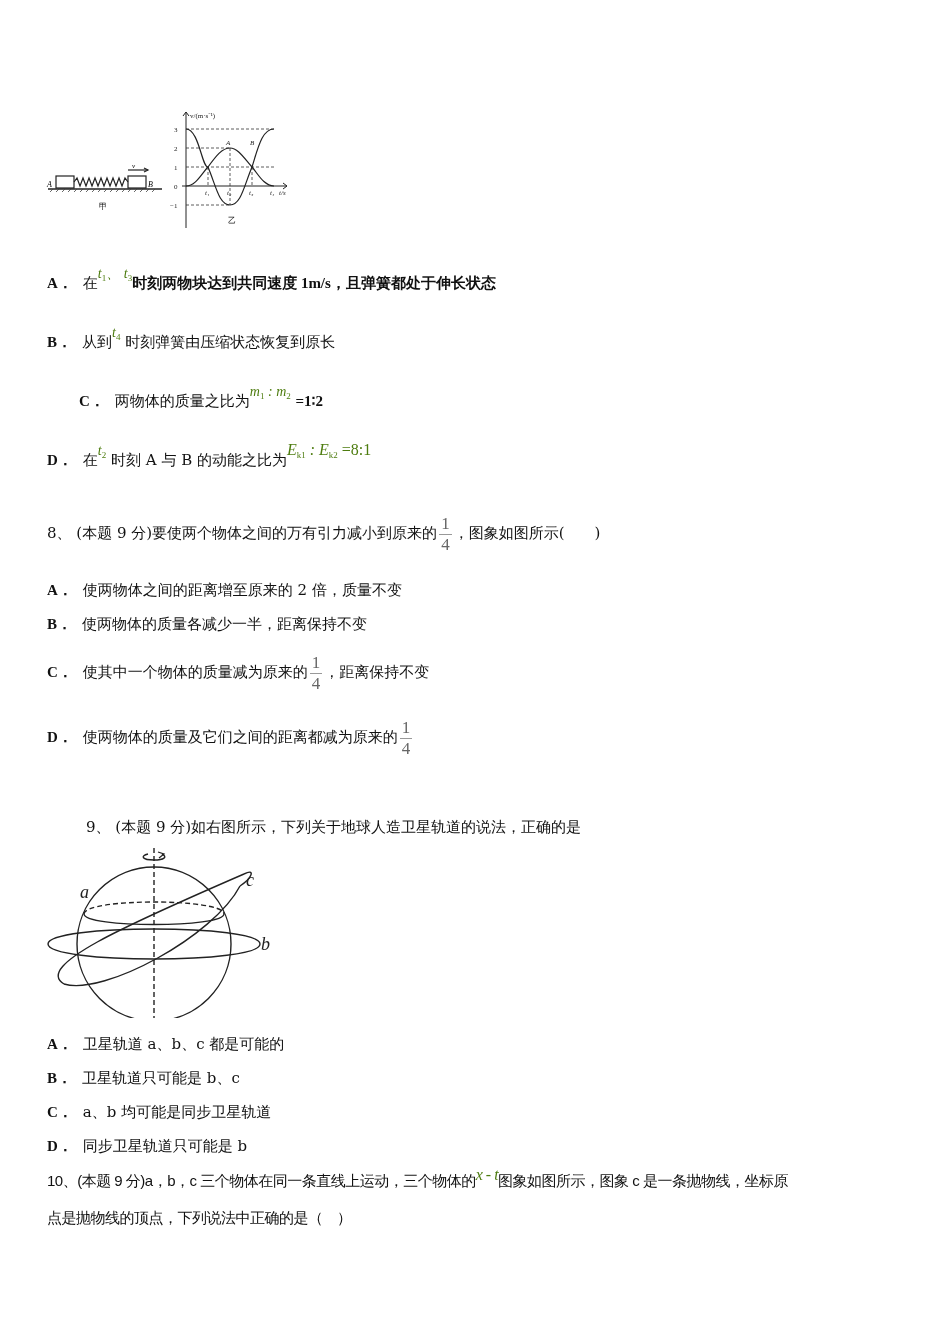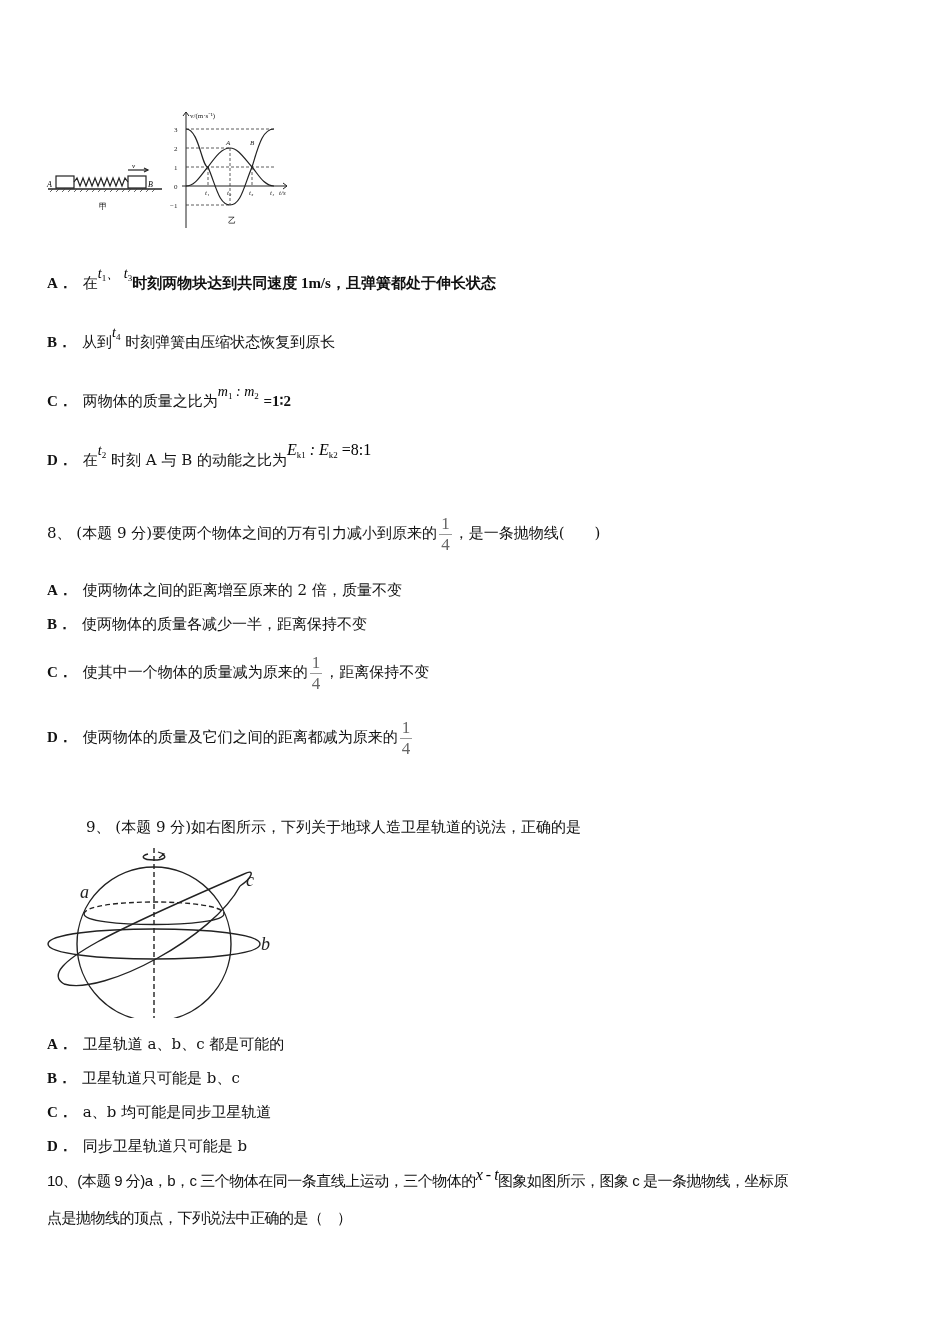--- a/index.html
+++ b/index.html
@@ -2,21 +2,21 @@
 <html><head>
   <meta charset="utf-8">
   <style>
     html, body { margin: 0; padding: 0; background: #ffffff; }
     body { width: 950px; height: 1344px; position: relative; overflow: hidden;
       font-family: "DejaVu Serif", "Liberation Serif", serif; color: #111; }
     .abs { position: absolute; }
     .line { position: absolute; left: 47px; font-size: 15px; white-space: nowrap; line-height: 20px; }
     .b { font-weight: bold; font-family: "Liberation Serif", serif; }
     .lbl { font-weight: bold; font-family: "Liberation Serif", serif; margin-right: 10px; }
-    .math { font-family: "Liberation Serif", serif; color: #000000; font-style: italic; font-size: 14px; }
+    .math { font-family: "Liberation Serif", serif; color: #4d7c0f; font-style: italic; font-size: 14px; }
     .sub { font-size: 9px; vertical-align: -3px; font-style: normal; }
     .sup { position: relative; top: -10px; }
     .frac { display: inline-block; vertical-align: middle; text-align: center; font-family: "Liberation Serif", serif; color: #666; font-size: 17px; line-height: 20px; margin: 0 2px; }
     .frac .num { display: block; border-bottom: 1px solid #999; padding: 0 2px; }
     .frac .den { display: block; padding: 0 2px; }
     .q10 { font-family: "Liberation Sans", sans-serif; font-size: 15px; letter-spacing: -0.5px; }
   </style>
 </head>
 <body>
 
@@ -95,30 +95,30 @@
 </div>
 
 <div class="line" style="top:273px;">
   <span class="lbl">A．</span><span>在</span><span class="math sup">t<span class="sub">1</span>、 t<span class="sub">3</span></span><span class="b">时刻两物块达到共同速度 1m/s，且弹簧都处于伸长状态</span>
 </div>
 
 <div class="line" style="top:332px;">
   <span class="lbl">B．</span><span>从到</span><span class="math sup">t<span class="sub">4</span></span> <span>时刻弹簧由压缩状态恢复到原长</span>
 </div>
 
-<div class="line" style="top:391px;">
+<div class="line" style="top:391px;margin-left:32px;">
   <span class="lbl">C．</span><span>两物体的质量之比为</span><span class="math sup">m<span class="sub">1</span> : m<span class="sub">2</span></span> <span class="b">=1∶2</span>
 </div>
 
 <div class="line" style="top:450px;">
   <span class="lbl">D．</span><span>在</span><span class="math sup">t<span class="sub">2</span></span> <span>时刻 A 与 B 的动能之比为</span><span class="math sup" style="font-size:16px;">E<span class="sub">k1</span> : E<span class="sub">k2</span> <span style="font-style:normal;margin-top:46px;">=8:1</span></span>
 </div>
 
 <div class="line" style="top:513px; line-height:40px;">
-  <span>8、</span> <span>(本题 9 分)要使两个物体之间的万有引力减小到原来的</span><span class="frac"><span class="num">1</span><span class="den">4</span></span><span>，是一条抛物线(　　)</span>
+  <span>8、</span> <span>(本题 9 分)要使两个物体之间的万有引力减小到原来的</span><span class="frac"><span class="num">1</span><span class="den">4</span></span><span>，图象如图所示(　　)</span>
 </div>
 
 <div class="line" style="top:580px;">
   <span class="lbl">A．</span><span>使两物体之间的距离增至原来的 2 倍，质量不变</span>
 </div>
 <div class="line" style="top:614px;">
   <span class="lbl">B．</span><span>使两物体的质量各减少一半，距离保持不变</span>
 </div>
 <div class="line" style="top:652px; line-height:40px;">
   <span class="lbl">C．</span><span>使其中一个物体的质量减为原来的</span><span class="frac"><span class="num">1</span><span class="den">4</span></span><span>，距离保持不变</span>

